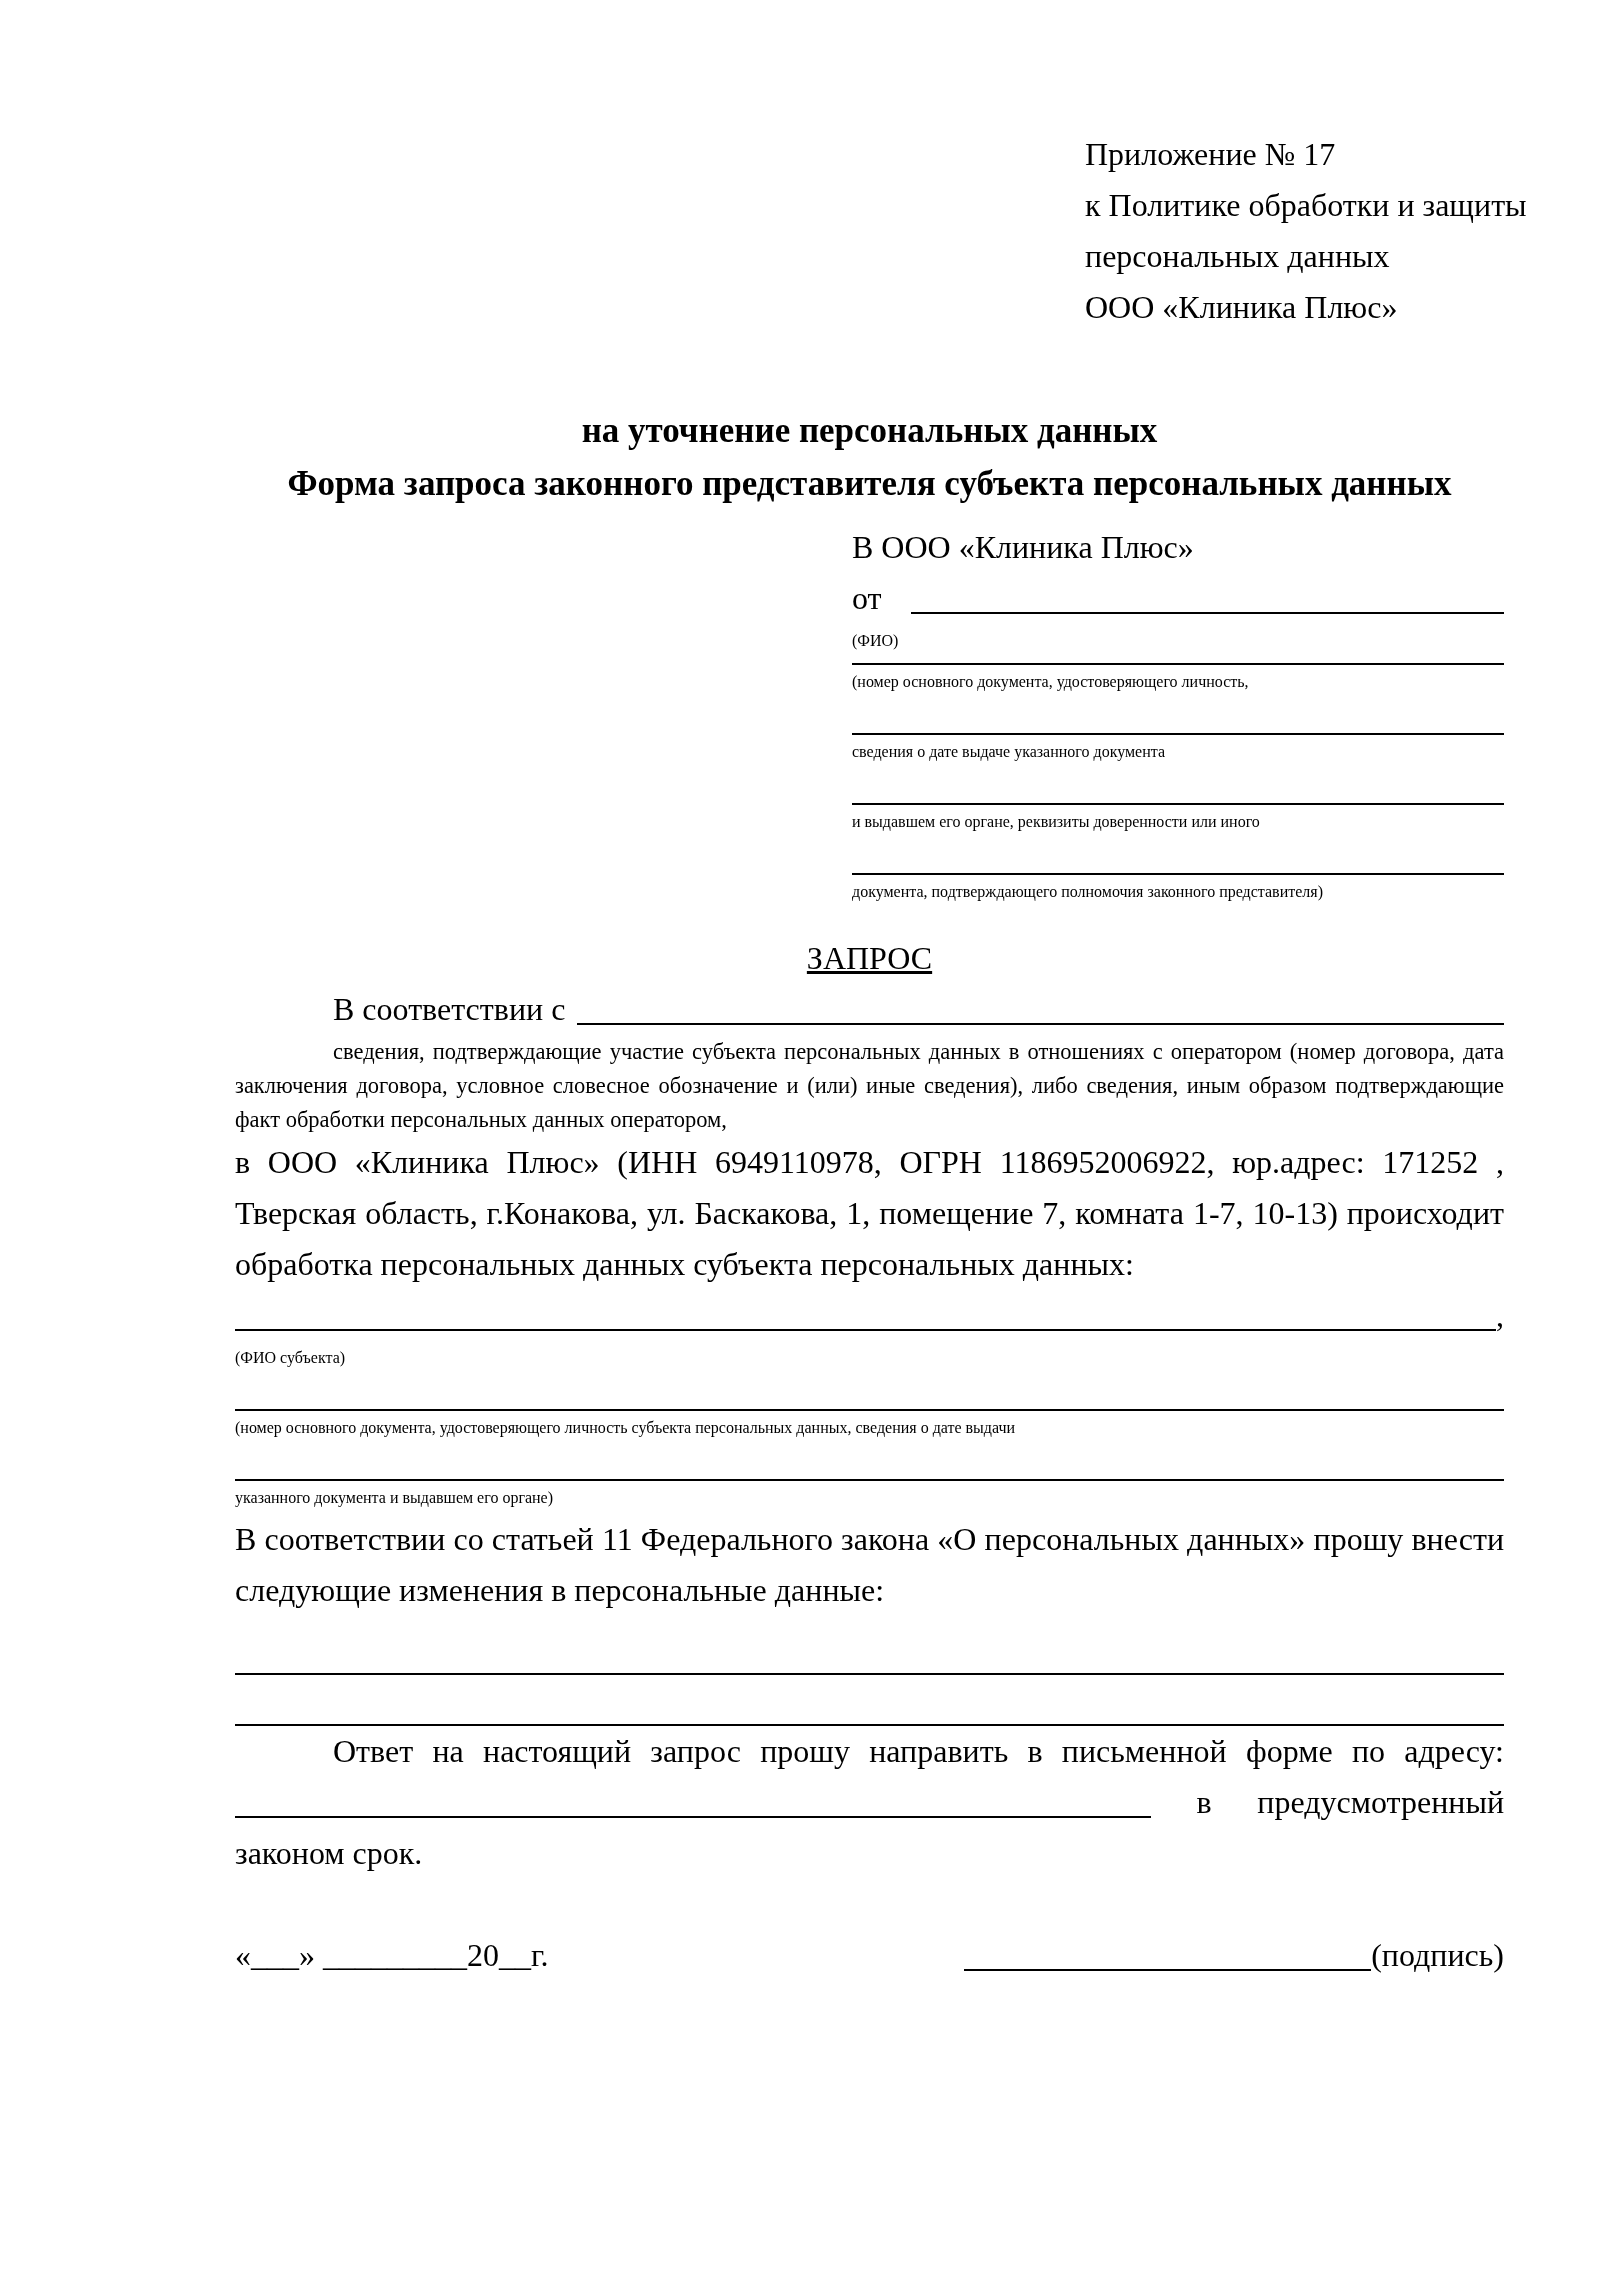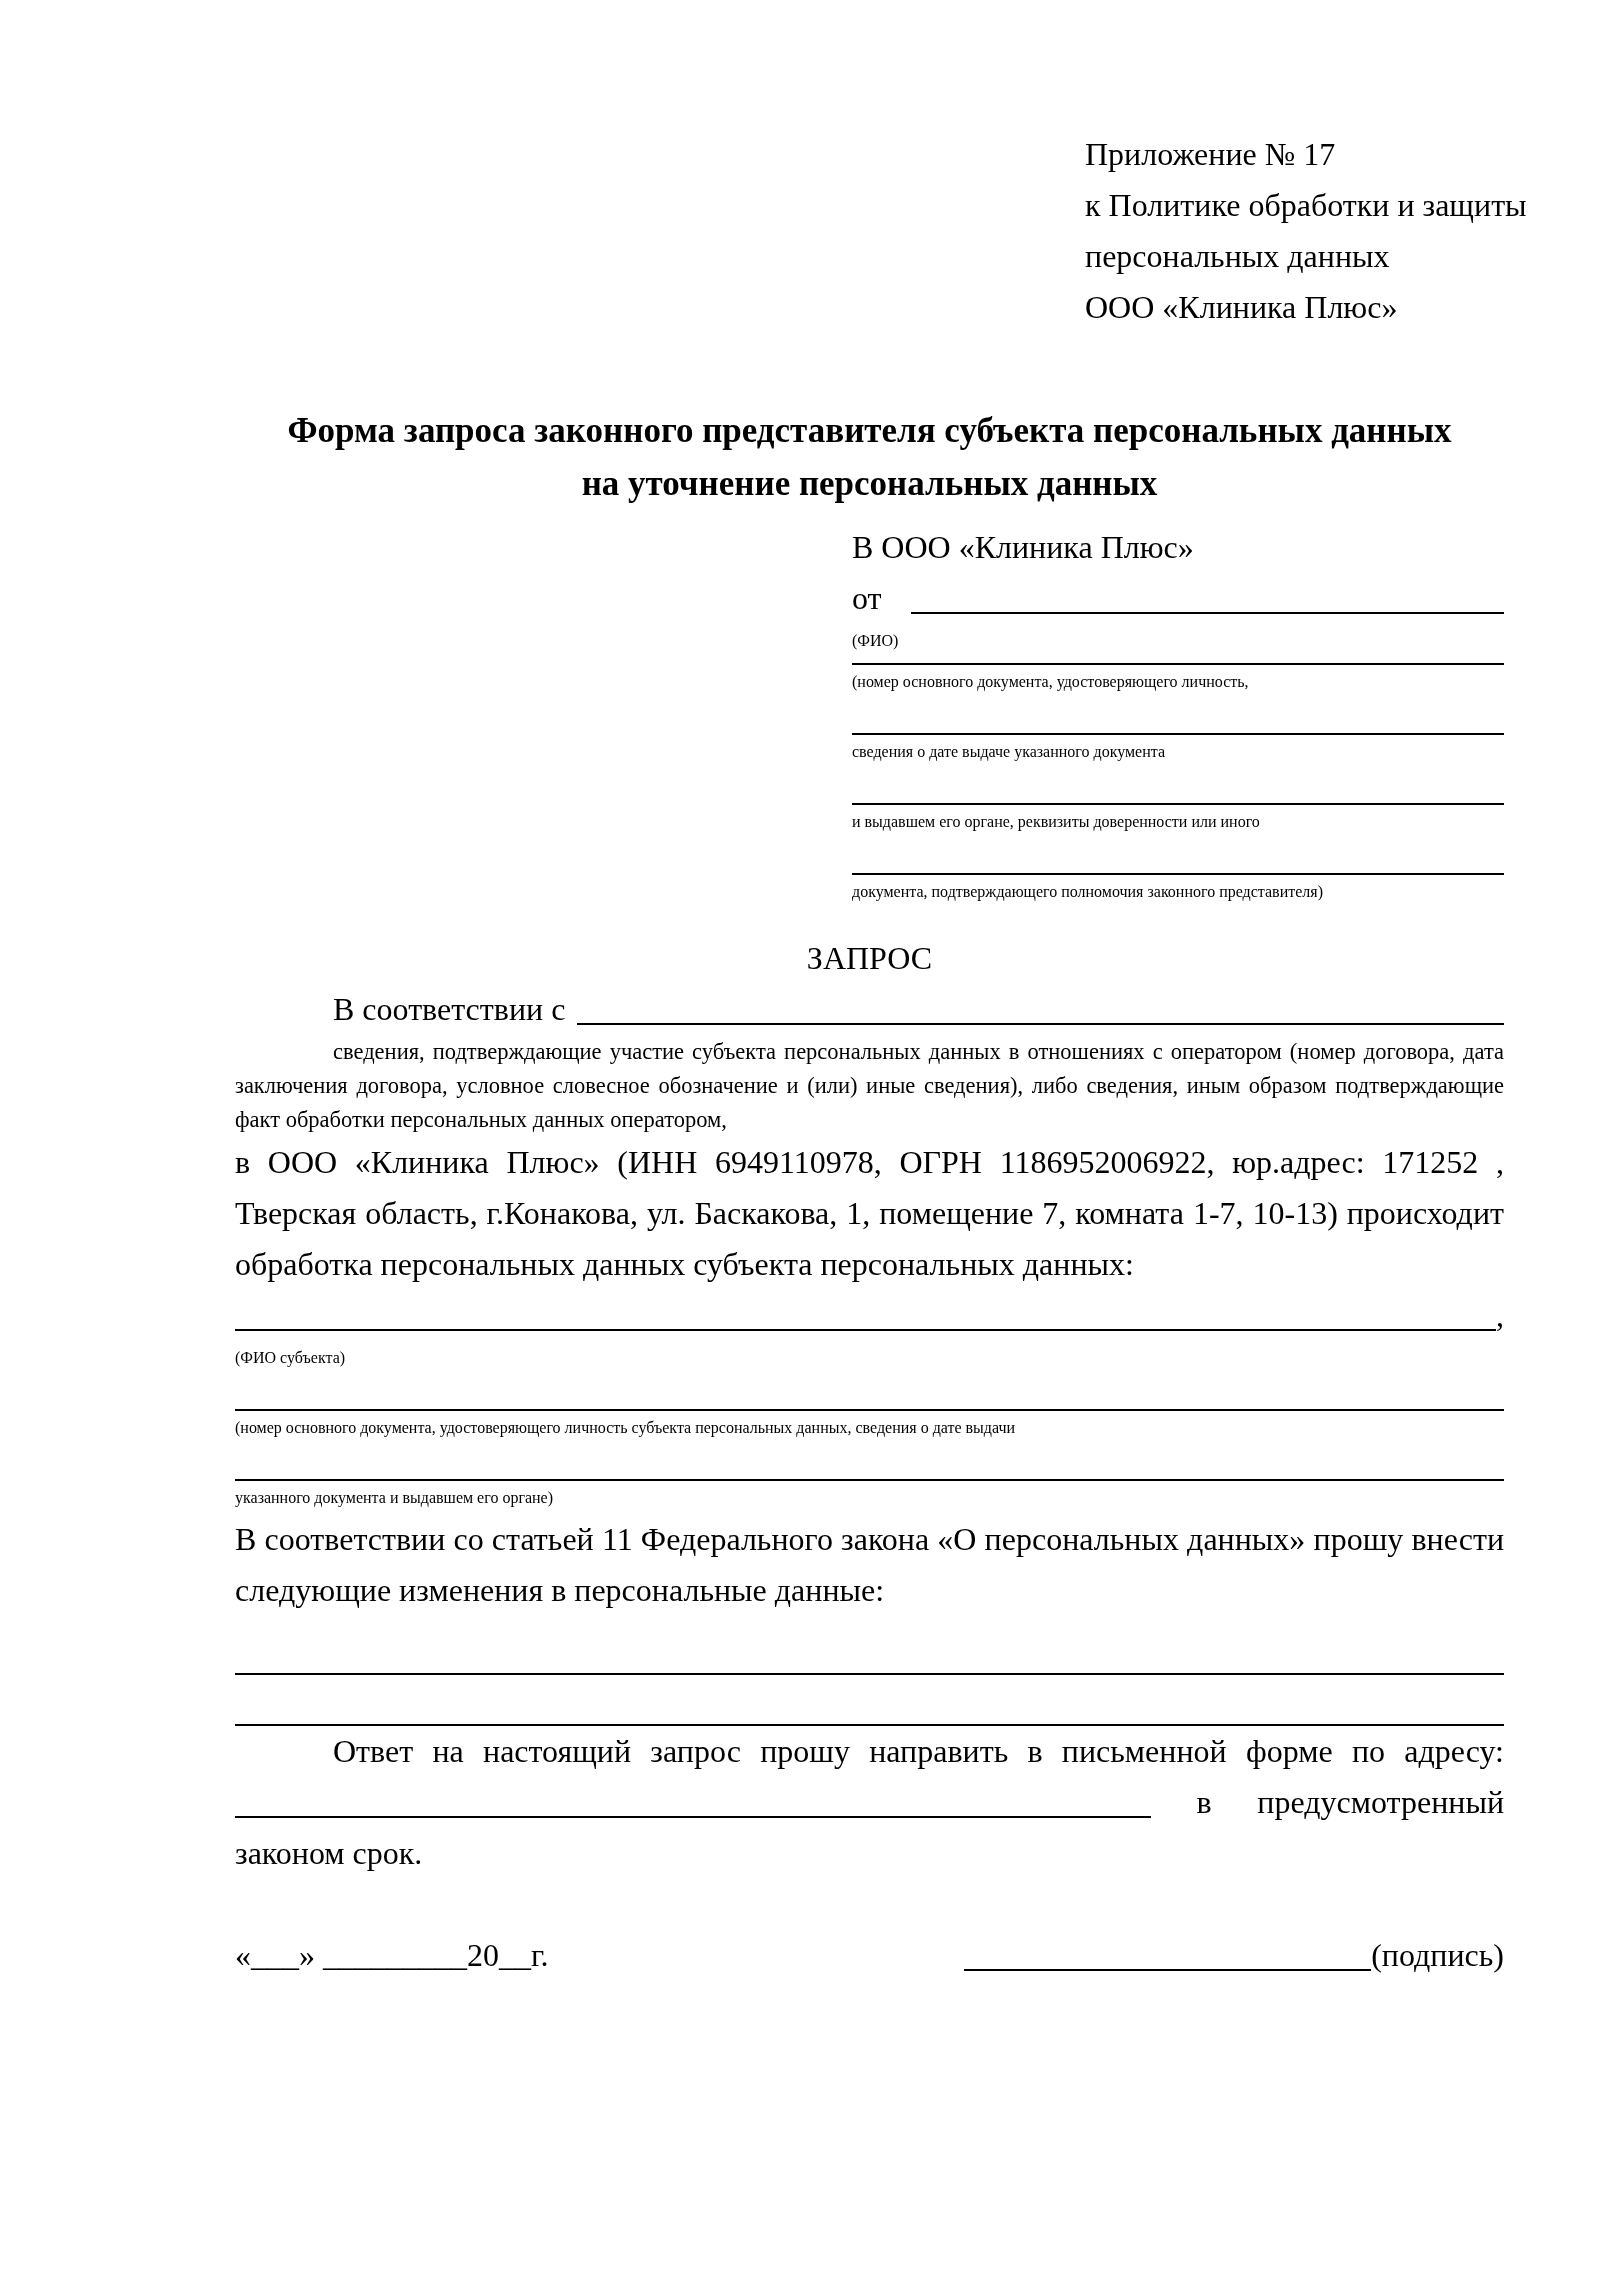--- a/index.html
+++ b/index.html
@@ -19,21 +19,21 @@
   .annex { margin-left: 850px; white-space: nowrap; }
   .doc-title { margin-top: 71px; text-align: center; font-weight: bold; font-size: 35px; line-height: 53px; }
   .doc-title div { white-space: nowrap; }
   .addr { margin-top: 11.8px; margin-left: 617px; }
   .row { display: flex; gap: 20px; }
   .fill { border-bottom: 2.9px solid #000; }
   .from-row .fill { flex: 1; height: 39px; margin-left: 9.8px; }
   .cap { font-size: 16px; line-height: 33px; text-align: left; }
   .addr .field { height: 35px; border-bottom: 2.9px solid #000; }
   .addr .field.first { height: 5.9px; }
-  .q-heading { margin-top: 25.5px; text-align: center; }
+  .q-heading { margin-top: 25.5px; text-align: center; text-decoration: underline; }
   .intro { display: flex; padding-left: 98px; }
   .intro .fill { flex: 1; height: 39px; margin-left: 11.8px; }
   .legend { font-size: 22.5px; line-height: 34px; text-align: justify; text-indent: 98px; }
   .para { text-align: justify; font-family: Liberation Serif, serif; }
   .subject-line { display: flex; }
   .subject-line .fill { flex: 1; height: 39px; }
   .field-wide { height: 35px; border-bottom: 2.9px solid #000; }
   .blank-line { height: 49px; border-bottom: 2.9px solid #000; }
   .blank-line.one { margin-top: 7.8px; }
   .reply-1 { text-align: justify; text-align-last: justify; text-indent: 98px; }
@@ -49,22 +49,22 @@
 <div class="page">
 
   <div class="annex">
     <div>Приложение № 17</div>
     <div>к Политике обработки и защиты</div>
     <div>персональных данных</div>
     <div>ООО «Клиника Плюс»</div>
   </div>
 
   <div class="doc-title">
+    <div>на уточнение персональных данных</div>
     <div>Форма запроса законного представителя субъекта персональных данных</div>
-    <div>на уточнение персональных данных</div>
   </div>
 
   <div class="addr">
     <div>В ООО «Клиника Плюс»</div>
     <div class="row from-row">
       <span>от</span>
       <span class="fill"></span>
     </div>
     <div class="cap">(ФИО)</div>
 

